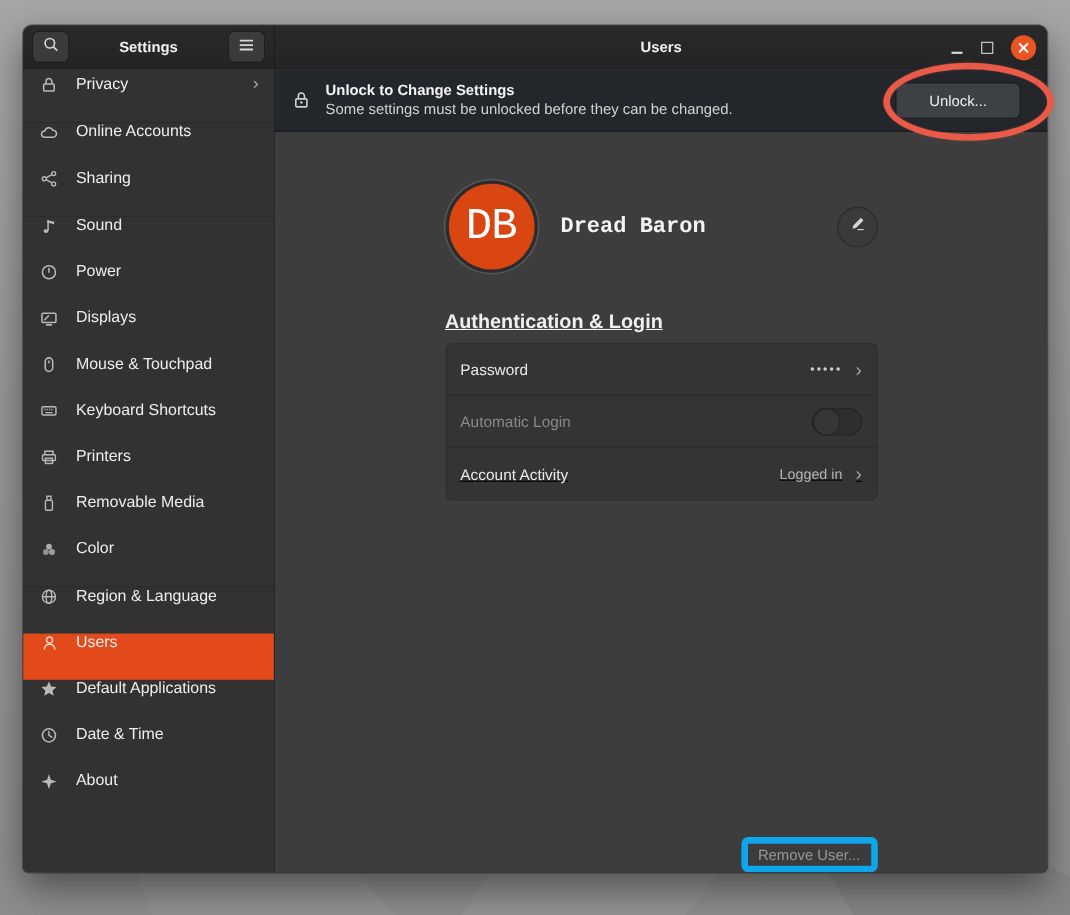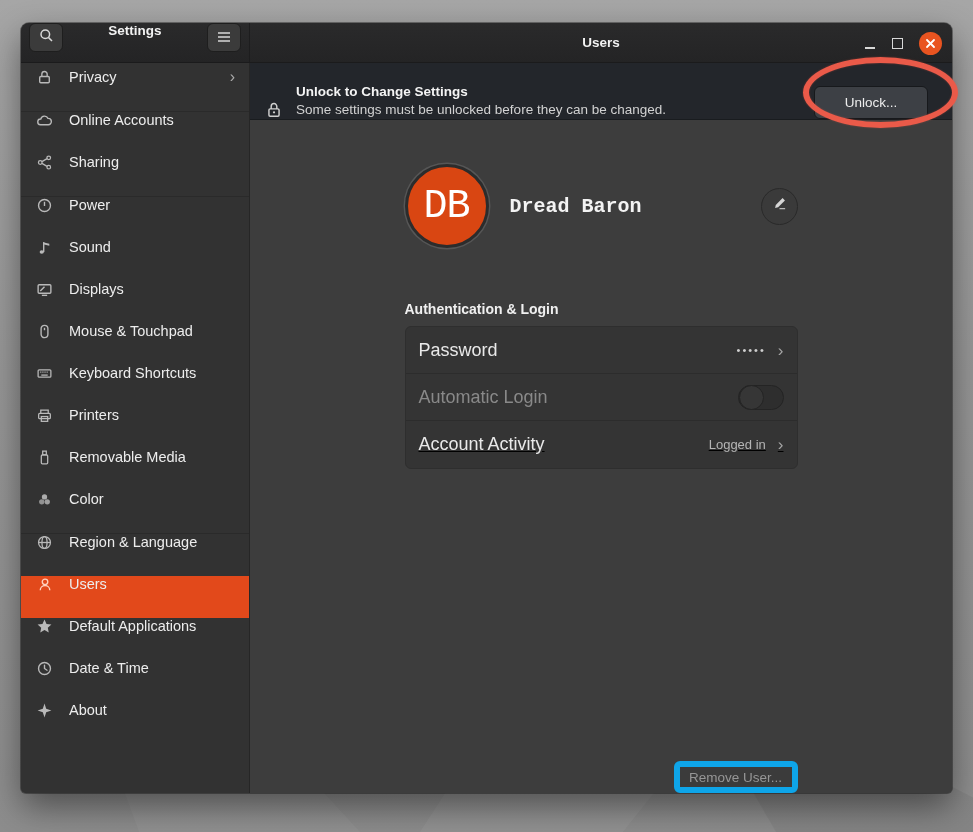--- a/index.html
+++ b/index.html
@@ -19,21 +19,21 @@
     position:absolute; left:21px; top:23px; width:931px; height:770px;
     border-radius:8px 8px 5px 5px;
     box-shadow:0 14px 34px rgba(0,0,0,0.45), 0 0 0 1px rgba(0,0,0,0.35);
     overflow:hidden;
     background:#3d3d3d;
     display:flex; flex-direction:column;
   }
 
   
   .headerbar { height:40px; flex:0 0 40px; display:flex; background:linear-gradient(#2a2a2b,#242425); border-bottom:1px solid #1b1b1c; }
-  .hb-left { width:229px; flex:0 0 229px; display:flex; align-items:flex-start; padding:0 8px; border-right:1px solid #1d1d1e; }
+  .hb-left { width:229px; flex:0 0 229px; display:flex; align-items:center; padding:0 8px; border-right:1px solid #1d1d1e; }
   .hb-right { flex:1; display:flex; align-items:center; position:relative; }
   .hb-title { font-size:13.5px; font-weight:bold; color:#f2f2f2; }
   .hb-left .hb-title { flex:1; text-align:center; }
   .hb-right .hb-title { position:absolute; left:0; right:0; text-align:center; }
   .hb-btn {
     width:34px; height:29px; border-radius:6px; background:#3b3b3b;
     border:1px solid #1e1e1e; display:flex; align-items:center; justify-content:center;
     color:#d8d8d8; cursor:pointer;
   }
   .win-controls { position:absolute; right:10px; top:0; height:40px; display:flex; align-items:center; gap:16px; }
@@ -50,21 +50,21 @@
   .sb-item .sb-icon { width:17px; height:17px; margin-right:16px; color:#b9b9b9; display:flex; align-items:center; justify-content:center; flex:0 0 17px; }
   .sb-item .sb-label { flex:1; }
   .sb-item .sb-chevron { color:#a9a9a9; font-size:16px; line-height:1; }
   .sb-item.selected { background:#e2491b; }
   .sb-item.selected .sb-icon { color:#ffd0bd; }
   .sb-sep { height:1px; background:#2a2a2a; margin:0; }
   .sb-icon svg { width:17px; height:17px; }
 
   
   .content { flex:1; display:flex; flex-direction:column; background:#3d3d3d; min-width:0; }
-  .banner { height:57px; flex:0 0 57px; background:#23262b; border-bottom:1px solid #191c1f; display:flex; align-items:flex-end; padding:0 24px 0 15px; }
+  .banner { height:57px; flex:0 0 57px; background:#23262b; border-bottom:1px solid #191c1f; display:flex; align-items:center; padding:0 24px 0 15px; }
   .banner-lock { width:18px; height:18px; color:#cfcfcf; margin-right:13px; flex:0 0 18px; }
   .banner-text { flex:1; }
   .banner-title { font-size:13.5px; font-weight:bold; color:#f4f4f4; line-height:1.35; }
   .banner-sub { font-size:13.5px; color:#d2d2d2; line-height:1.35; }
   .unlock-btn {
     width:114px; height:33px; border-radius:6px; background:#3d4045;
     border:1px solid #17191c; color:#ededed; font-size:13.5px;
     display:flex; align-items:center; justify-content:center; cursor:pointer;
     font-family:inherit;
   }
@@ -79,25 +79,25 @@
     display:flex; align-items:center; justify-content:center;
     color:#ffffff; font-size:40px; letter-spacing:-1px; font-weight:normal;
   }
   .user-name { margin-left:21px; font-size:20px; font-weight:bold; color:#f3f3f3; flex:1; }
   .edit-btn {
     width:37px; height:37px; border-radius:50%; background:#3a3a3a;
     border:1px solid #2a2a2a; display:flex; align-items:center; justify-content:center;
     color:#d6d6d6; cursor:pointer;
   }
 
-  .section-title { margin-top:49px; font-size:14px; font-weight:bold; color:#f0f0f0; }
+  .section-title { margin-top:30px; font-size:18px; font-weight:bold; color:#f0f0f0;text-decoration:underline; }
   .list-box { margin-top:9px; border:1px solid #2e2e2e; border-radius:6px; overflow:hidden; background:#343434; }
   .list-row { height:47px; display:flex; align-items:center; padding:0 13px; border-bottom:1px solid #2c2c2c; cursor:pointer; }
   .list-row:last-child { border-bottom:none;text-decoration:underline; }
-  .row-label { flex:1; font-size:18px; color:#e9e9e9; }
+  .row-label { flex:1; font-size:14px; color:#e9e9e9; }
   .row-label.dim { color:#898989; }
   .row-value { font-size:13px; color:#b4b4b4; margin-right:12px; }
   .row-value.dots { font-size:11px; letter-spacing:2px; color:#cfcfcf; }
   .row-chevron { color:#a5a5a5; font-size:17px; line-height:1; }
   .toggle { width:46px; height:25px; border-radius:13px; background:#2e2e2e; border:1px solid #242424; position:relative; cursor:pointer; }
   .toggle .knob { position:absolute; left:0px; top:-1px; width:25px; height:25px; border-radius:50%; background:#363636; border:1px solid #242424; }
 
   .remove-btn {
     position:absolute; right:0; bottom:40px; width:124px; height:32px;
     border-radius:6px; background:#3b3b3b; border:6px solid #0ea5e9;
@@ -194,37 +194,37 @@
             <line x1="5.6" y1="7.2" x2="10.4" y2="4.4"></line>
               <line x1="5.6" y1="8.8" x2="10.4" y2="11.6"></line>
           </svg>
         </span>
         <span class="sb-label">Sharing</span>
       </div>
       <div class="sb-sep"></div>
 
       <div class="sb-item">
         <span class="sb-icon">
-          <svg viewBox="0 0 16 16" fill="none" stroke="currentColor" stroke-width="1.3">
-            <circle cx="8" cy="8" r="5.6"></circle>
-              <line x1="8" y1="4.4" x2="8" y2="8.4"></line>
-          </svg>
-        </span>
-        <span class="sb-label">Power</span>
-      </div>
-
-      <div class="sb-item">
-        <span class="sb-icon">
           <svg viewBox="0 0 16 16" fill="currentColor" stroke="none">
             <ellipse cx="5.4" cy="12.3" rx="2" ry="1.6"></ellipse>
               <rect x="6.6" y="3" width="1.3" height="9.3"></rect>
             <path d="M6.6 3 L12.5 4.4 L12.5 6.4 L6.6 5 Z"></path>
           </svg>
         </span>
         <span class="sb-label">Sound</span>
+      </div>
+
+      <div class="sb-item">
+        <span class="sb-icon">
+          <svg viewBox="0 0 16 16" fill="none" stroke="currentColor" stroke-width="1.3">
+            <circle cx="8" cy="8" r="5.6"></circle>
+              <line x1="8" y1="4.4" x2="8" y2="8.4"></line>
+          </svg>
+        </span>
+        <span class="sb-label">Power</span>
       </div>
 
       <div class="sb-item">
         <span class="sb-icon">
           <svg viewBox="0 0 16 16" fill="none" stroke="currentColor" stroke-width="1.3">
             <rect x="2" y="3.5" width="12" height="8" rx="1"></rect>
               <line x1="5.5" y1="13.5" x2="10.5" y2="13.5"></line>
             <line x1="4" y1="9.5" x2="8" y2="5.5"></line>
           </svg>
         </span>

